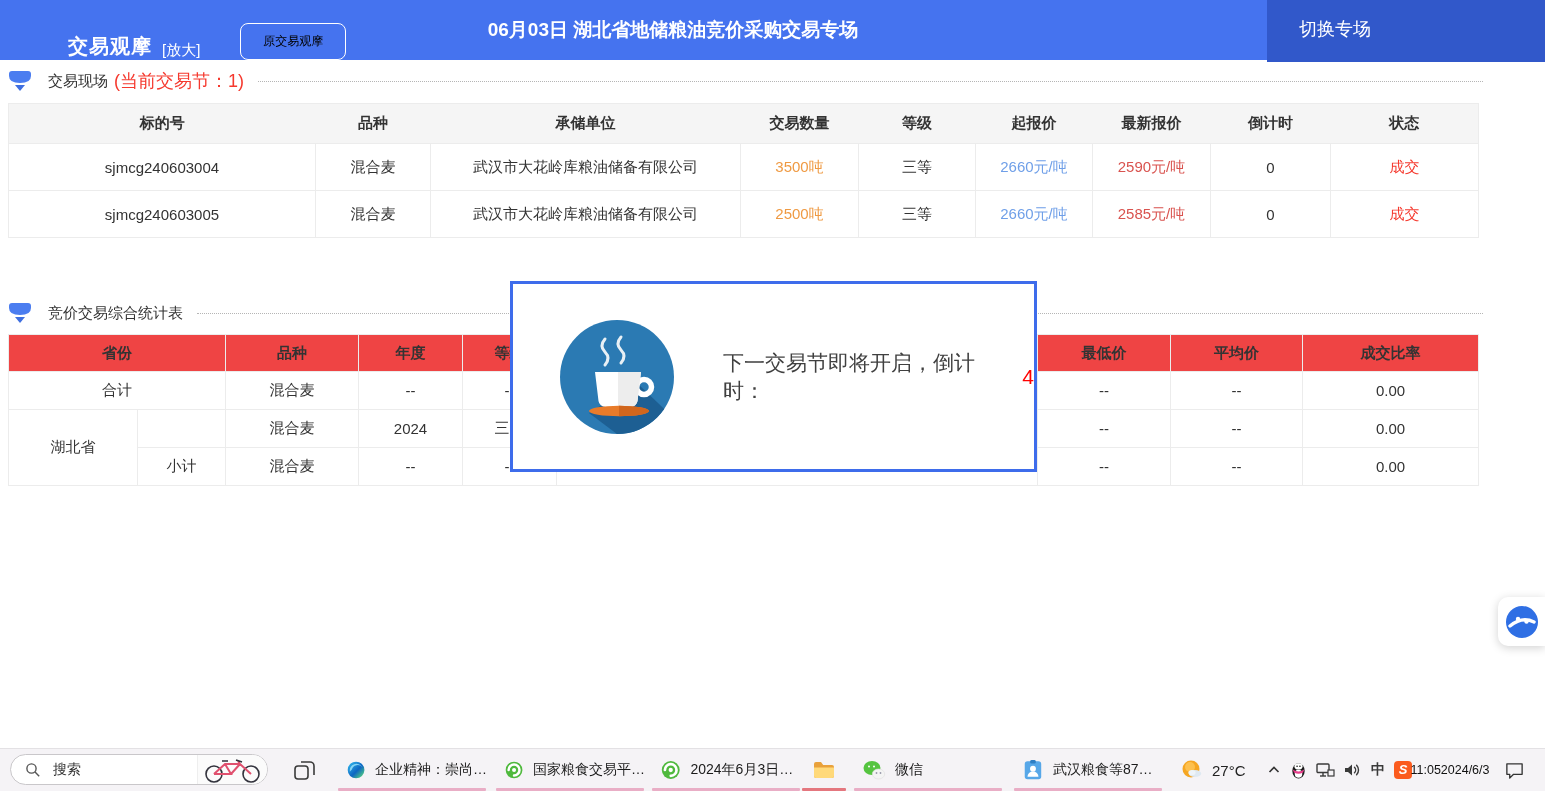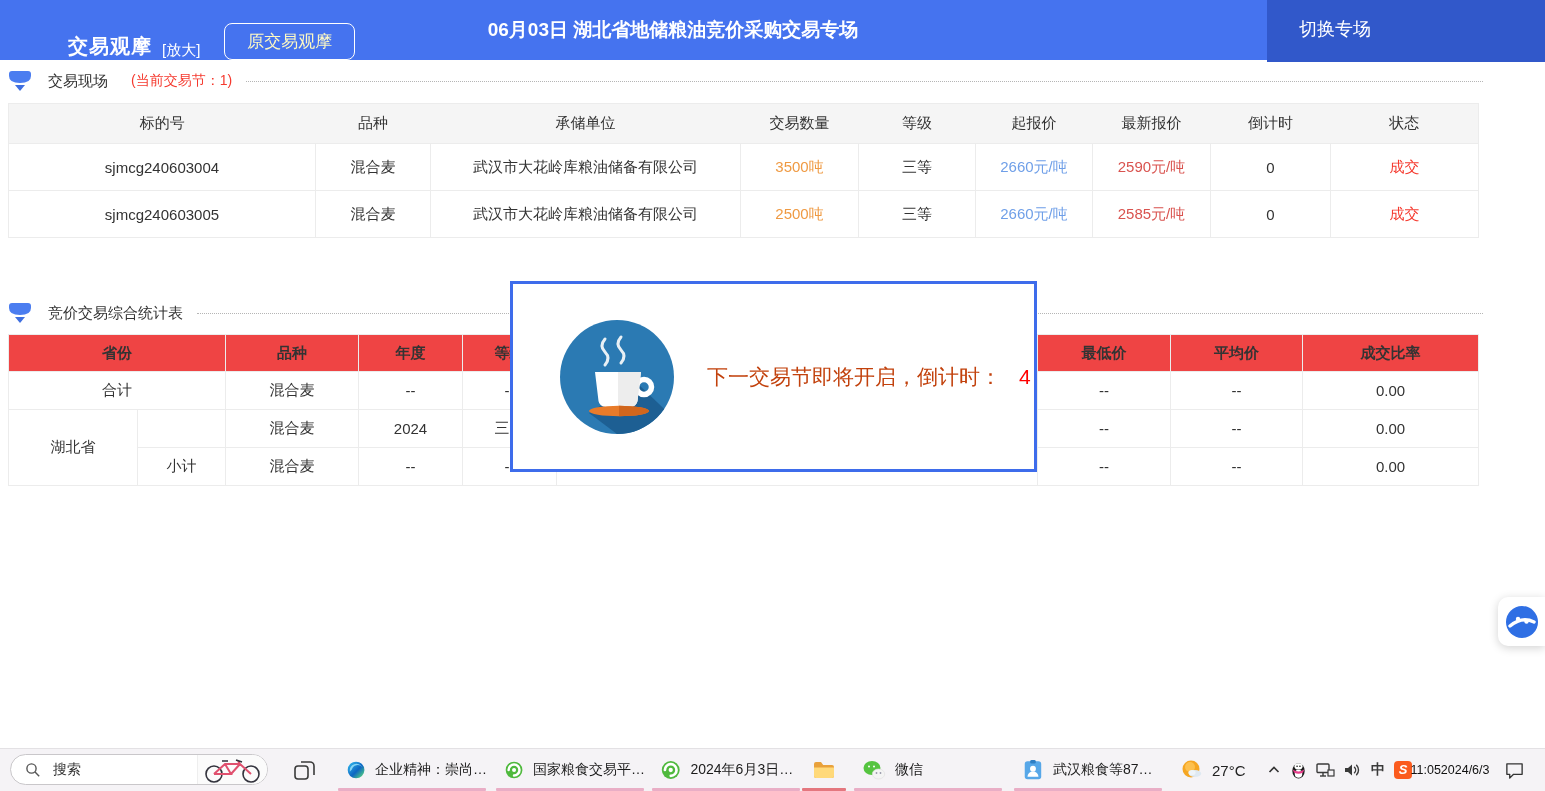--- a/index.html
+++ b/index.html
@@ -6,55 +6,55 @@
   html,body { width:1545px; height:791px; }
   body {
     position:relative; overflow:hidden; background:#fff;
     font-family:"Liberation Sans","DejaVu Sans",sans-serif; color:#333;
   }
   
   .topbar { position:absolute; top:0; left:0; width:1545px; height:60px; background:#4573ef; z-index:3; }
   .brand-area { position:absolute; left:68px; top:4px; height:56px; display:flex; align-items:flex-end; }
   .brand { color:#fff; font-size:20px; font-weight:bold; letter-spacing:1px; }
   .zoom-link { color:#fff; font-size:15px; margin-left:10px; cursor:pointer; }
-  .orig-btn { margin-left:24px; height:37px; padding:0 22px; background:transparent;
-    border:1px solid #fff; border-radius:8px; color:#fef9c3; font-size:17px; cursor:pointer;
+  .orig-btn { margin-left:40px; height:37px; padding:0 22px; background:transparent;
+    border:1px solid #fff; border-radius:8px; color:#000000; font-size:12px; cursor:pointer;
     font-family:inherit; }
   .topbar-title { position:absolute; left:0; top:0; width:1346px; height:60px; line-height:60px;
     text-align:center; color:#fff; font-size:19px; font-weight:bold; pointer-events:none; }
   .switch-block { position:absolute; right:0; top:0; width:278px; height:62px; background:#3158ca;
     color:#fff; font-size:18px; line-height:58px; padding-left:32px; cursor:pointer; z-index:4; }
   
   .sec-head { position:absolute; left:0; width:1545px; height:38px; display:flex; align-items:center; }
   .sec-head .sec-icon { margin-left:8px; }
   .sec-title { margin-left:16px; font-size:15px; color:#333; }
-  .sec-note { margin-left:23px; font-size:14px; color:#f5392e; }
+  .sec-note { margin-left:6px; font-size:18px; color:#f5392e; }
   .dotline { flex:1; margin-left:14px; margin-right:62px; border-bottom:1px dotted #b5b5b5; height:1px; }
   
   table { position:absolute; left:8px; border-collapse:collapse; table-layout:fixed;
     width:1470px; font-size:15px; color:#333; background:#fff; }
   .t1 { top:103px; }
   .t2 { top:334px; }
   th, td { text-align:center; vertical-align:middle; overflow:hidden; white-space:nowrap; }
   table, th, td { border:1px solid #ececec; }
-  .t1 th { height:40px; background:#f5f5f5; font-weight:normal; color:#333; border-left:none; border-right:none; }
+  .t1 th { height:40px; background:#f5f5f5; font-weight:bold; color:#333; border-left:none; border-right:none; }
   .t1 th:first-child { border-left:1px solid #ececec; }
   .t1 th:last-child { border-right:1px solid #ececec; }
   .t1 td { height:47px; }
   .t2 th { height:37px; background:#ef4444; font-weight:bold; color:#333; }
   .t2 td { height:38px; }
   .c-qty { color:#ef9a43; }
   .c-start { color:#6f9fe8; }
   .c-latest { color:#d9534f; }
   .c-status { color:#f5392e; }
   
   .modal { position:absolute; left:510px; top:281px; width:527px; height:191px; background:#fff;
     border:3px solid #3e6ceb; display:flex; align-items:center; z-index:5; }
   .modal-icon { margin-left:44px; flex:0 0 auto; }
-  .modal-text { margin-left:30px; font-size:21px; color:#c2410c; }
+  .modal-text { margin-left:46px; font-size:21px; color:#404040; }
   .modal-count { color:#ff0000; font-size:21px; margin-left:18px; }
   
   .float-btn { position:absolute; left:1498px; top:597px; width:47px; height:49px; background:#fff;
     border-radius:10px 0 0 10px; box-shadow:0 2px 10px rgba(0,0,0,.18);
     display:flex; align-items:center; justify-content:center; z-index:6; cursor:pointer; }
   
   .taskbar { position:absolute; left:0; bottom:0; width:1545px; height:43px; background:#f5f3f6;
     border-top:1px solid #e3e1e4; z-index:10; }
   .search-pill { position:absolute; left:10px; top:5px; width:258px; height:31px; background:#fff;
     border:1px solid #c9c7ca; border-radius:17px; display:flex; align-items:center; overflow:hidden; cursor:pointer; }

